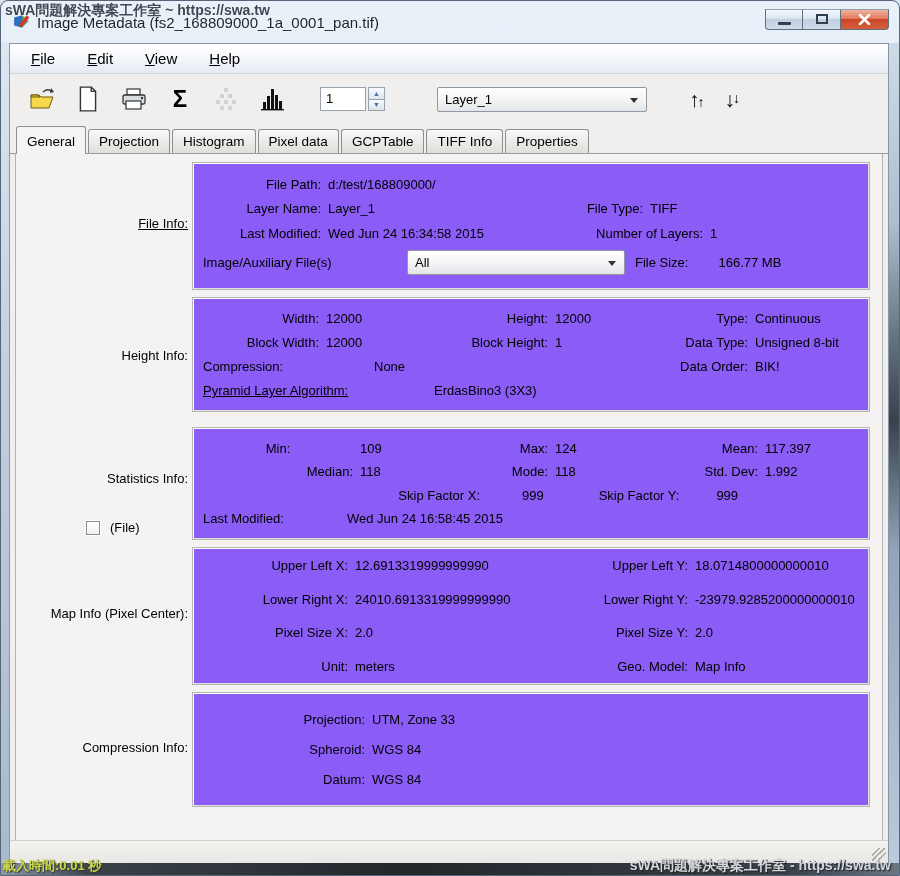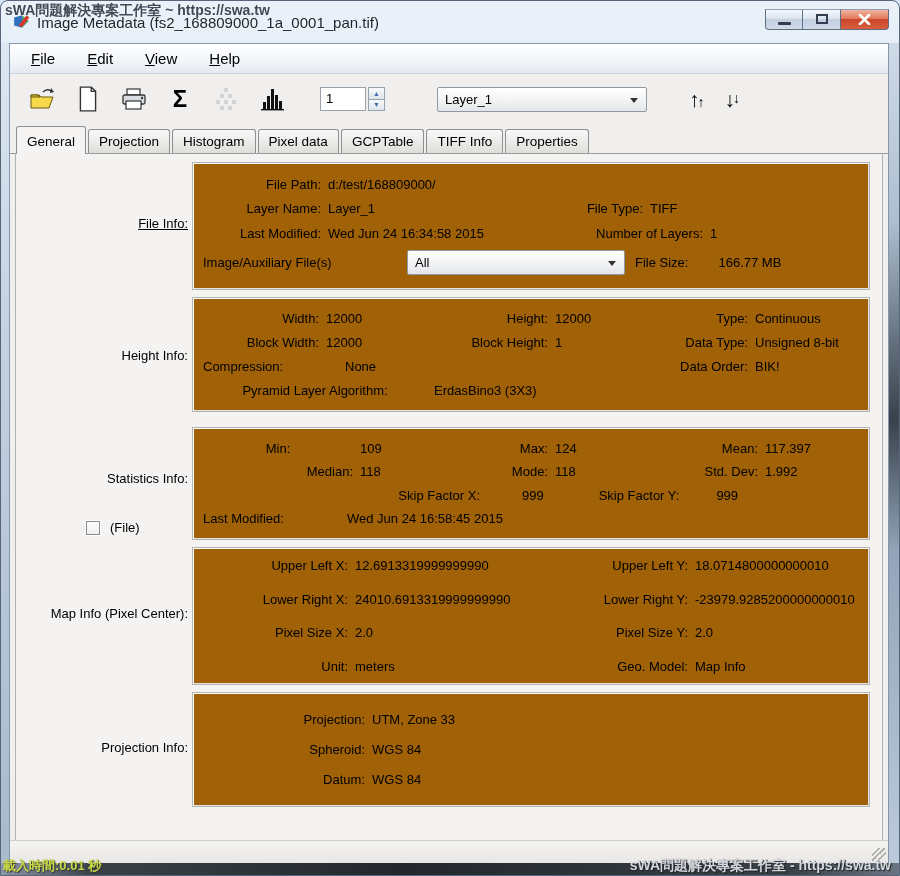--- a/index.html
+++ b/index.html
@@ -66,21 +66,21 @@
   
   .tabstrip { height:30px; display:flex; align-items:flex-end; padding-left:6px; border-bottom:1px solid #9b9b9b; }
   .tab { border:1px solid #8f8f8f; border-bottom:none; border-radius:3px 3px 0 0; padding:4px 10px 3px;
          background:linear-gradient(180deg,#f8f8f7,#dededb); margin-right:2px; height:24px; white-space:nowrap; font-size:13.5px; }
   .tab.active { background:#f5f4f2; height:28px; padding-top:7px; position:relative; z-index:2; margin-bottom:-1px; }
 
   
   .tab-page { position:relative; margin:0 5px; height:687px; background:#f4f3f1; border:1px solid #b2b2b2; border-top:none; }
 
   .side-label { position:absolute; left:0; width:172px; text-align:right; white-space:nowrap; }
-  .groupbox { position:absolute; left:176px; width:678px; border:1px solid #b4b4b2; background:#a16207;
+  .groupbox { position:absolute; left:176px; width:678px; border:1px solid #b4b4b2; background:#8b5cf6;
               box-shadow:1px 1px 0 #fdfdfc inset, -1px -1px 0 #e2e1df inset;
               display:flex; flex-direction:column; justify-content:space-evenly; padding:4px 10px; }
   .row { display:flex; align-items:center; white-space:nowrap; }
   .cell { display:flex; align-items:center; white-space:nowrap; }
   .lbl { text-align:right; white-space:nowrap; }
   .val { margin-left:7px; white-space:nowrap; }
   .aux-combo { width:218px; margin-left:14px; }
 
   .checkbox-row { position:absolute; display:flex; align-items:center; gap:10px; }
   .checkbox { width:14px; height:14px; border:1px solid #8b8b8b; background:linear-gradient(180deg,#fff,#efefef); box-shadow:0 0 0 1px #fff; }
@@ -223,21 +223,21 @@
     </div>
 
     <div class="tab-page">
       <div class="wm wm-faint" style="top:150px;">sWA問題解決專案工作室 ~ https://swa.tw</div>
       <div class="wm wm-faint" style="top:480px;">sWA問題解決專案工作室 ~ https://swa.tw</div>
 
       <div class="side-label" style="top:62px;text-decoration:underline;">File Info:</div>
       <div class="side-label" style="top:194px;">Height Info:</div>
       <div class="side-label" style="top:317px;">Statistics Info:</div>
       <div class="side-label" style="top:452px;">Map Info (Pixel Center):</div>
-      <div class="side-label" style="top:586px;">Projection Info:</div>
+      <div class="side-label" style="top:586px;">Compression Info:</div>
 
       <div class="checkbox-row" style="left:70px; top:366px;">
         <div class="checkbox"></div>
         <span>(File)</span>
       </div>
 
       <div class="groupbox" style="top:8px; height:128px;">
         <div class="row">
           <span class="lbl" style="width:118px;">File Path:</span>
           <span class="val">d:/test/168809000/</span>
@@ -295,31 +295,31 @@
           <div class="cell" style="flex:0 0 215px;">
             <span class="lbl" style="width:160px;">Block Height:</span>
             <span class="val">1</span>
           </div>
           <div class="cell">
             <span class="lbl" style="width:145px;">Data Type:</span>
             <span class="val">Unsigned 8-bit</span>
           </div>
         </div>
         <div class="row">
-          <div class="cell" style="flex:0 0 400px;">
+          <div class="cell" style="flex:0 0 400px;gap:29px;">
             <span class="lbl" style="width:135px; text-align:left;">Compression:</span>
             <span class="val">None</span>
           </div>
           <div class="cell">
             <span class="lbl" style="width:145px;">Data Order:</span>
             <span class="val">BIK!</span>
           </div>
         </div>
         <div class="row">
-          <span class="lbl" style="width:224px; text-align:center;">Pyramid Layer Algorithm:</span>
+          <span class="lbl" style="width:224px; text-align:left;text-decoration:underline;">Pyramid Layer Algorithm:</span>
           <span class="val">ErdasBino3 (3X3)</span>
         </div>
       </div>
 
       <div class="groupbox" style="top:273px; height:113px;">
         <div class="row">
           <div class="cell" style="flex:0 0 185px;">
             <span class="lbl" style="width:150px;text-align:center;">Min:</span>
             <span class="val">109</span>
           </div>

